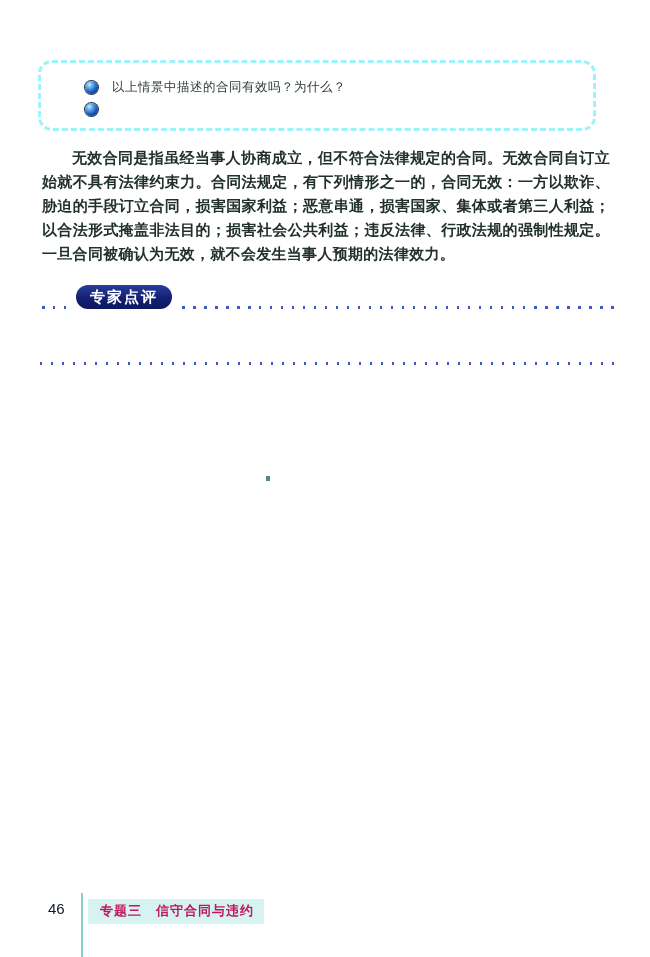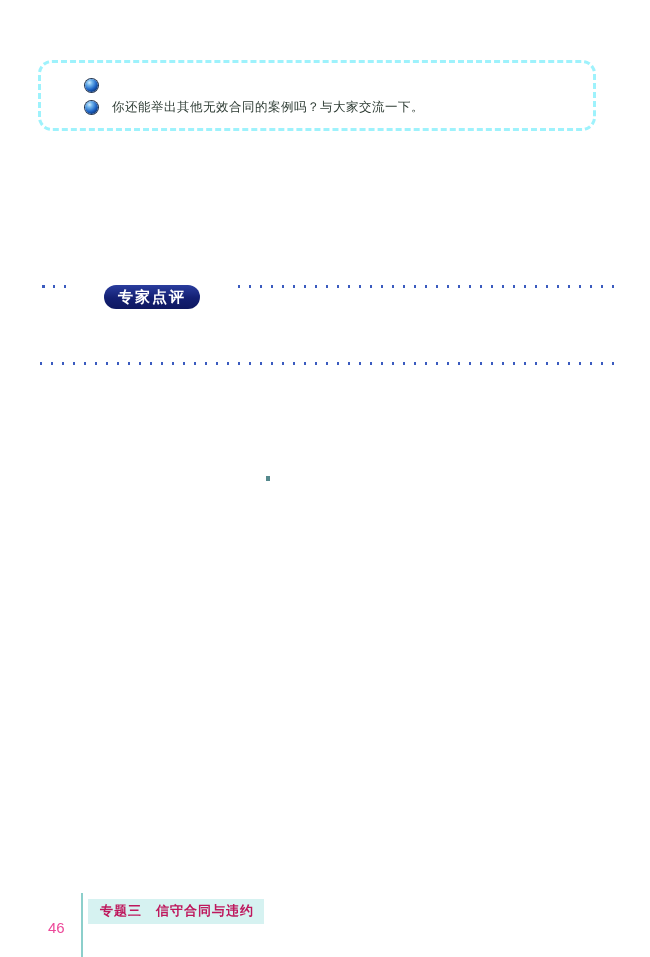--- a/index.html
+++ b/index.html
@@ -58,22 +58,21 @@
     color: #22302b;
     letter-spacing: 0.3px;
   }
 
   
   .expert-header {
     position: absolute;
     left: 42px; top: 285px;
     width: 580px; height: 24px;
     display: flex;
-    align-items: flex-start;
-    gap: 28px;
+    align-items: flex-end;
   }
   .dots {
     height: 3px;
     background-image: repeating-linear-gradient(90deg, #3b5bbf 0 2.5px, rgba(0,0,0,0) 2.5px 11px);
   }
   .dots-left { width: 32px; flex: 0 0 32px; }
   .dots-right { flex: 1; margin-left: 10px; }
   .badge {
     display: inline-flex;
     align-items: center;
@@ -119,22 +118,21 @@
     opacity: 0.8;
   }
 
   
   .footer { position: absolute; left: 0; top: 893px; width: 650px; height: 64px; }
   .page-num {
     position: absolute;
     left: 48px; top: 7px;
     font-family: "Liberation Sans", "DejaVu Sans", sans-serif;
     font-size: 15px;
-    color: #ec4899;
-    margin-top: 19px;
+    color: #0f172a;
   }
   .footer-divider {
     position: absolute;
     left: 81px; top: 0;
     width: 2px; height: 64px;
     background: #8ccfcb;
   }
   .footer-topic {
     position: absolute;
     left: 88px; top: 6px;
@@ -149,27 +147,28 @@
   }
 </style>
 </head>
 <body>
 
 <div class="page">
 
   <div class="question-box">
     <div class="q-row first">
       <span class="sphere"></span>
+      <span class="q-text">以上情景中描述的合同有效吗？为什么？</span>
     </div>
     <div class="q-row second">
       <span class="sphere"></span>
-      <span class="q-text">你还能举出其他无效合同的案例吗？与大家交流一下。</span>
     </div>
   </div>
 
+  <p class="main-para">无效合同是指虽经当事人协商成立，但不符合法律规定的合同。无效合同自订立始就不具有法律约束力。合同法规定，有下列情形之一的，合同无效：一方以欺诈、胁迫的手段订立合同，损害国家利益；恶意串通，损害国家、集体或者第三人利益；以合法形式掩盖非法目的；损害社会公共利益；违反法律、行政法规的强制性规定。一旦合同被确认为无效，就不会发生当事人预期的法律效力。</p>
 
   <div class="expert-header">
     <span class="dots dots-left"></span>
     <span class="badge">专家点评</span>
     <span class="dots dots-right"></span>
   </div>
 
 
   <div class="dots dots-bottom"></div>
 

